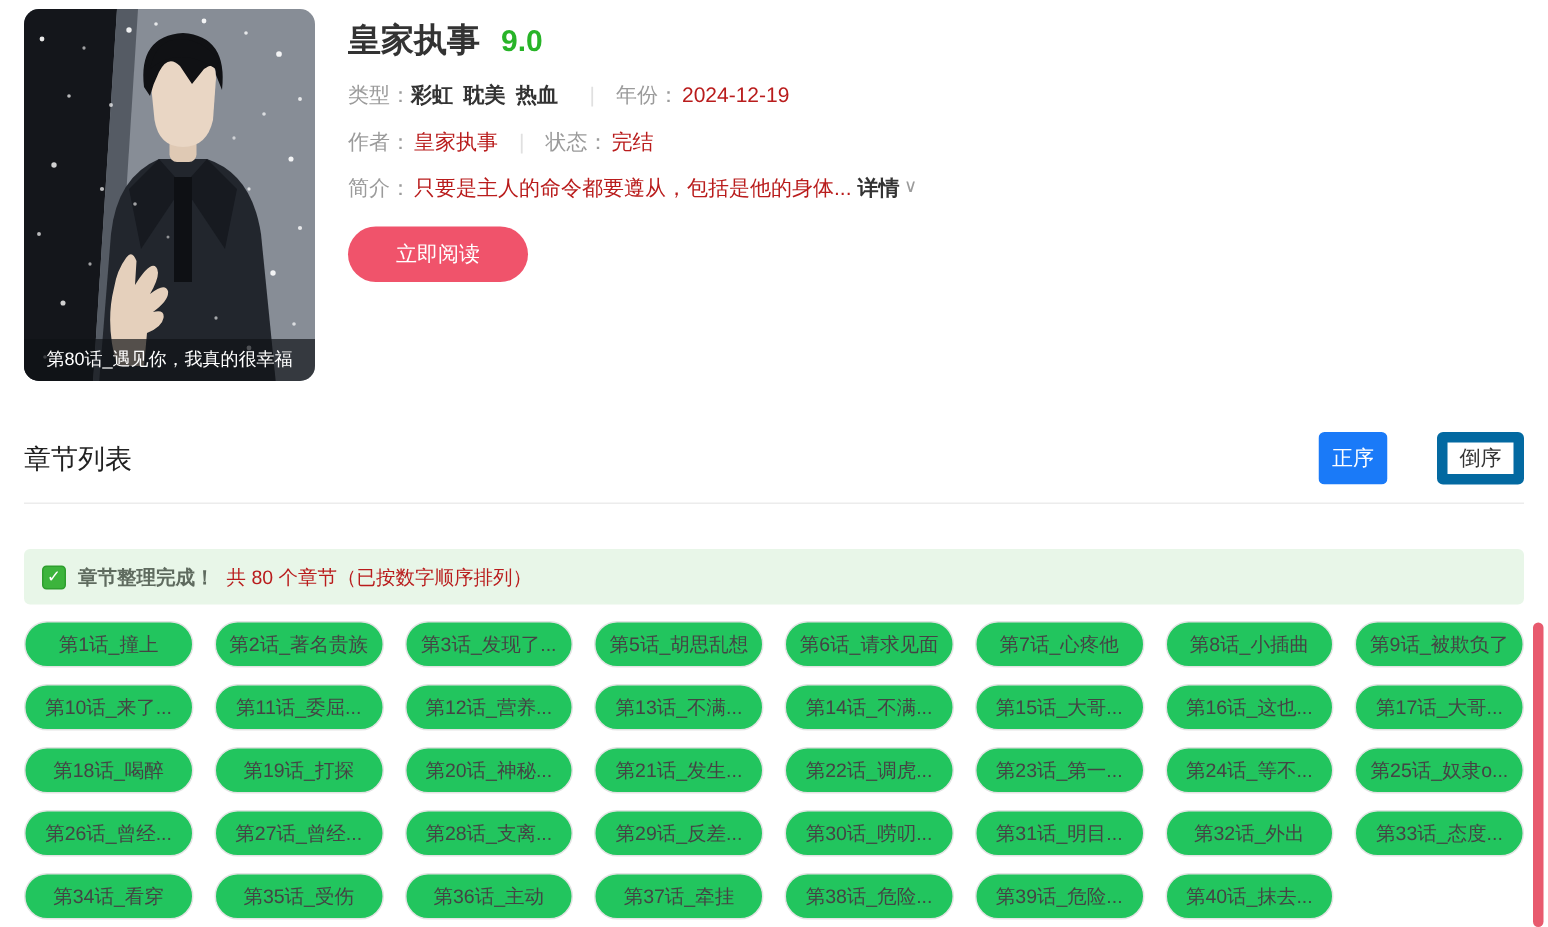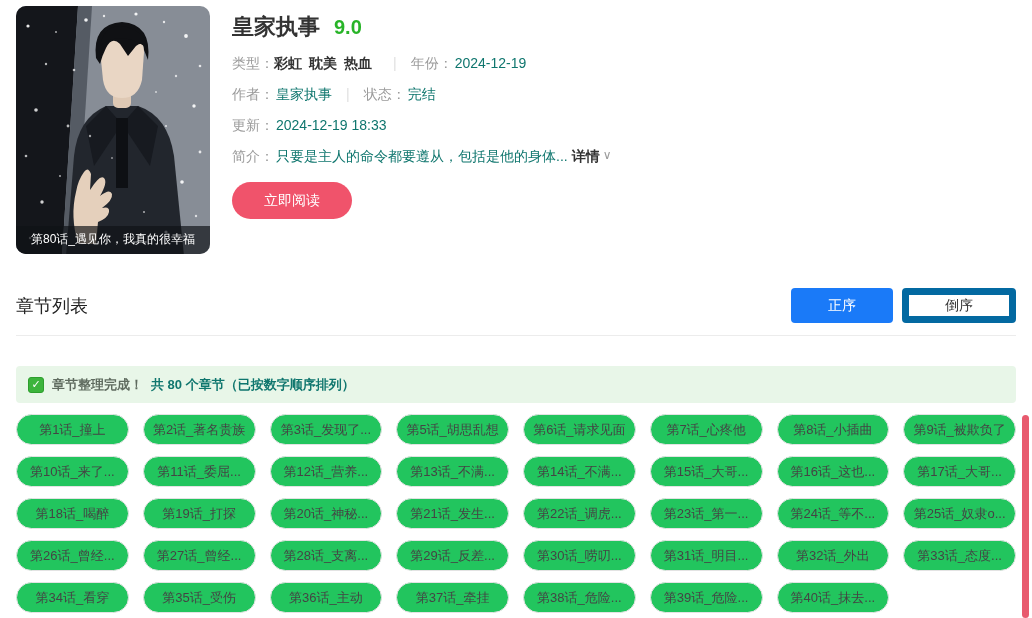--- a/index.html
+++ b/index.html
@@ -14,46 +14,46 @@
   .cover svg { display:block; }
   .cover-caption { position:absolute; left:0; right:0; bottom:0; padding:5px 4px 6px;
     background:rgba(15,17,22,.68); color:#fff; font-size:12px; text-align:center;
     white-space:nowrap; overflow:hidden; }
   .info { padding-top:6px; }
   .title-row { display:flex; align-items:baseline; gap:14px; }
   .comic-title { font-size:22px; font-weight:700; color:#333; }
   .rating { font-size:20px; font-weight:700; }
   .meta-row { margin-top:13px; font-size:14px; color:#9b9b9b; display:flex; align-items:flex-start; }
   .meta-label { color:#9b9b9b; }
-  .meta-value { color:#0f766e; margin-left:2px; }
+  .meta-value { color:#b91c1c; margin-left:2px; }
   .tag { color:#333; font-weight:700; margin-right:7px; cursor:pointer; }
   .tag:last-child { margin-right:0; }
   .sep { color:#e0e0e0; margin:0 14px; }
   .detail-link { color:#333; font-weight:700; margin-left:4px; cursor:pointer; }
   .chevron { color:#9b9b9b; font-size:12px; margin-left:3px; }
   .read-btn { margin-top:16px; display:inline-block; border:none; cursor:pointer;
     padding:0 32px; height:37px; line-height:37px; border-radius:19px;
     color:#fff; font-size:14px; }
 
   
   .section-head { margin-top:32px; display:flex; justify-content:space-between; align-items:center; }
   .section-title { font-size:18px; color:#222; }
   .sort-group { display:flex; gap:9px; }
-  .sort-btn { height:35px; padding:0 36px; font-size:14px; border-radius:4px; cursor:pointer; }
+  .sort-btn { height:35px; padding:0 8px; font-size:14px; border-radius:4px; cursor:pointer;margin-left:24px; }
   .sort-btn.active { border:1px solid transparent; color:#fff; }
   .sort-btn.inactive { background:#fff; border:7px solid #0369a1; color:#333; }
   .divider { margin-top:12px; height:1px; background:#ececec; }
 
   .notice { margin-top:30px; height:37px; border-radius:4px; display:flex;
     align-items:center; padding:0 12px; font-size:13px; }
   .check-icon { width:16px; height:16px; border-radius:3px; margin-right:8px;
     display:flex; align-items:center; justify-content:center;
     color:#fff; font-size:11px; flex:0 0 16px; }
   .notice-bold { font-weight:700; color:#5f6b5f; margin-right:8px; }
-  .notice-rest { color:#0f766e;font-weight:bold; }
+  .notice-rest { color:#b91c1c; }
 
   .chapter-grid { margin-top:11px; display:grid; grid-template-columns:repeat(8,1fr);
     gap:11px 14px; }
   .chapter-btn { height:31px; background:#22c55e; border:1px solid #e3e3e3; border-radius:16px;
     font-size:13px; color:#444; cursor:pointer; white-space:nowrap; overflow:hidden;
     padding:0 6px; font-family:inherit; }
 
   .scrollbar { position:absolute; top:415px; right:3px; width:7px; height:203px;
     border-radius:4px; cursor:grab; }
 </style>
@@ -133,24 +133,20 @@
       </div>
 
       <div class="meta-row">
         <span class="meta-label">作者：</span>
         <span class="meta-value">皇家执事</span>
         <span class="sep">|</span>
         <span class="meta-label">状态：</span>
         <span class="meta-value">完结</span>
       </div>
 
-      <div class="meta-row">
-        <span class="meta-label">更新：</span>
-        <span class="meta-value">2024-12-19 18:33</span>
-      </div>
 
       <div class="meta-row">
         <span class="meta-label">简介：</span>
         <span class="meta-value">只要是主人的命令都要遵从，包括是他的身体...</span>
         <span class="detail-link">详情</span>
         <span class="chevron">∨</span>
       </div>
 
       <button class="read-btn" style="background: rgb(240, 83, 107);">立即阅读</button>
     </div>

